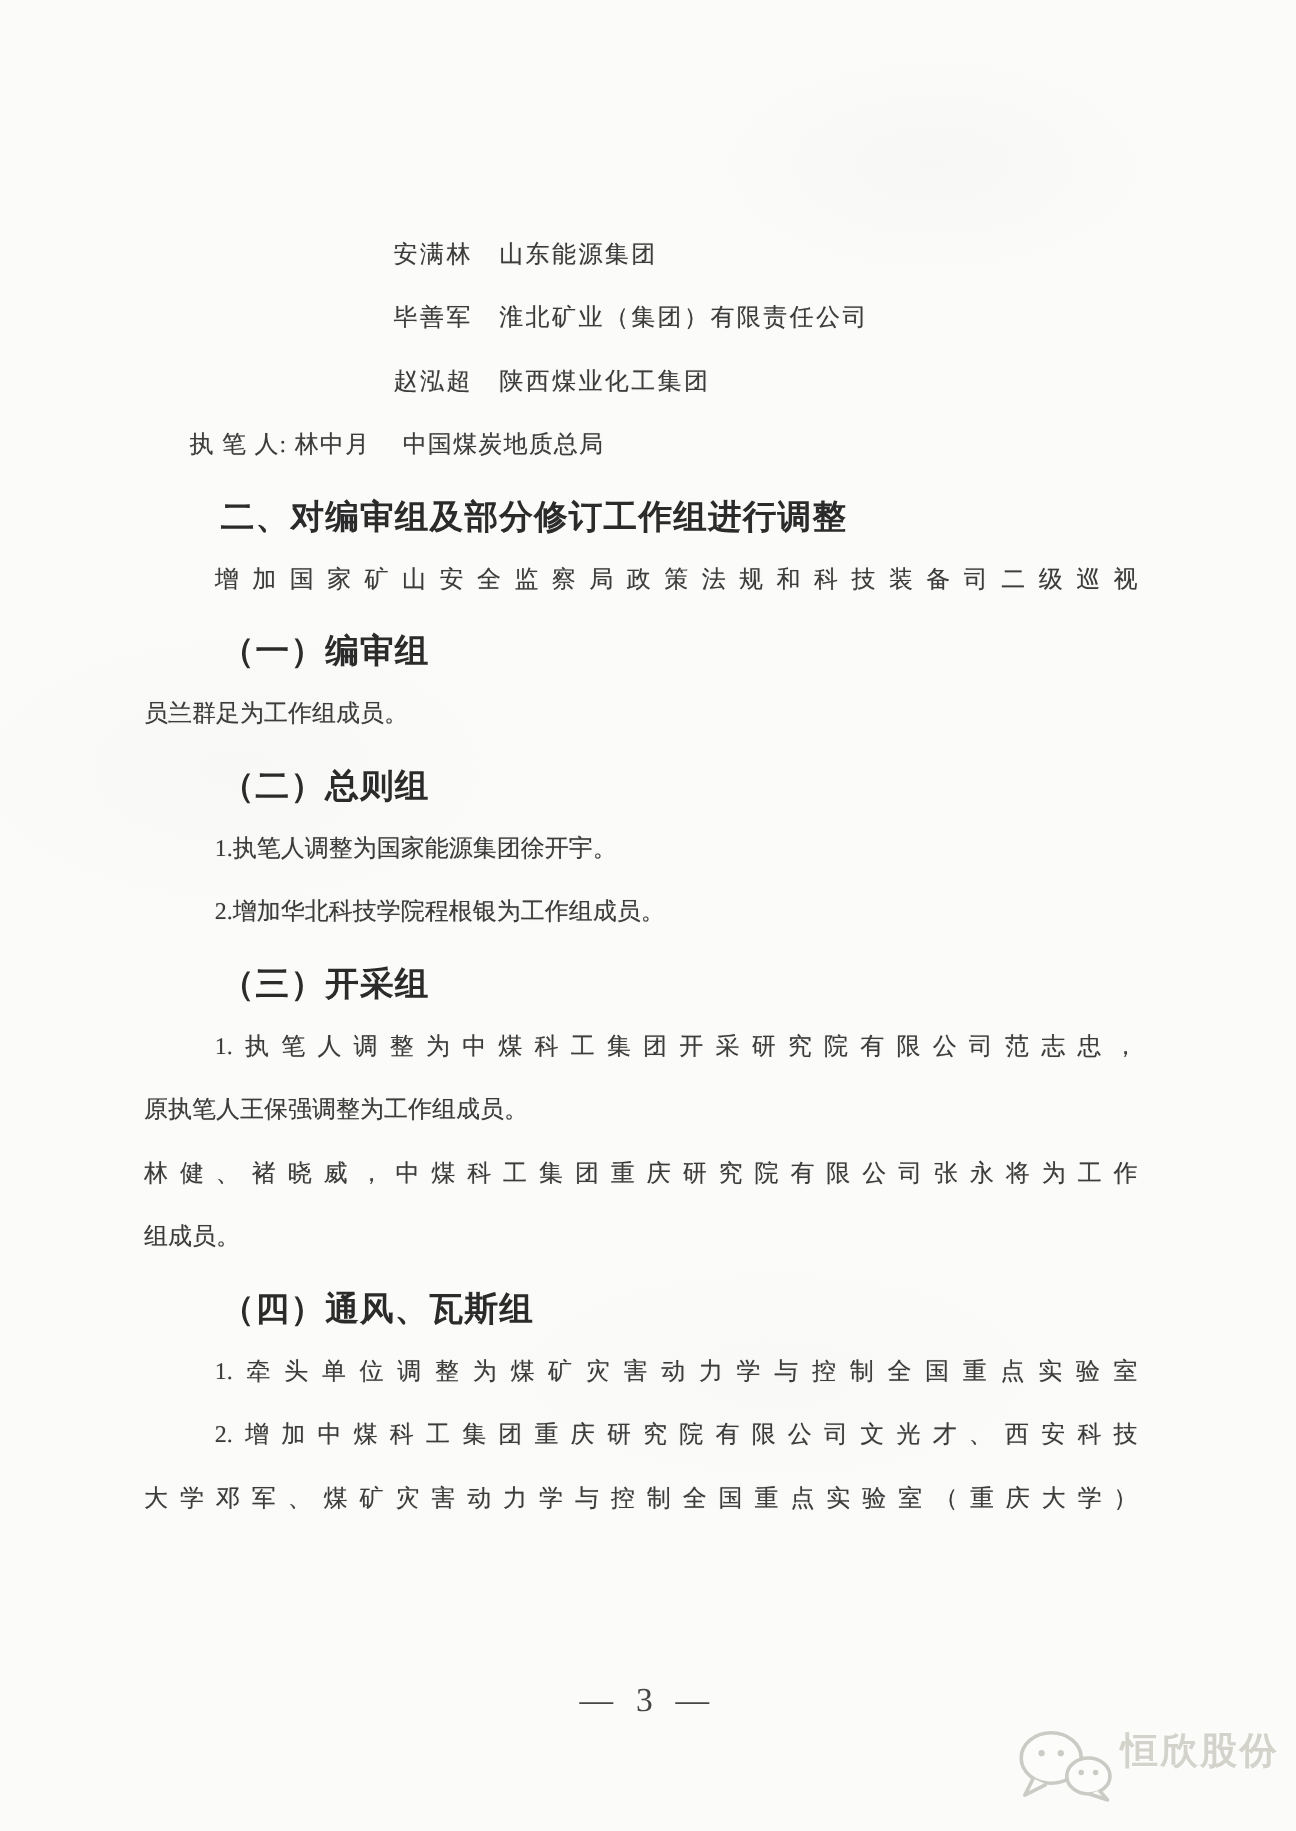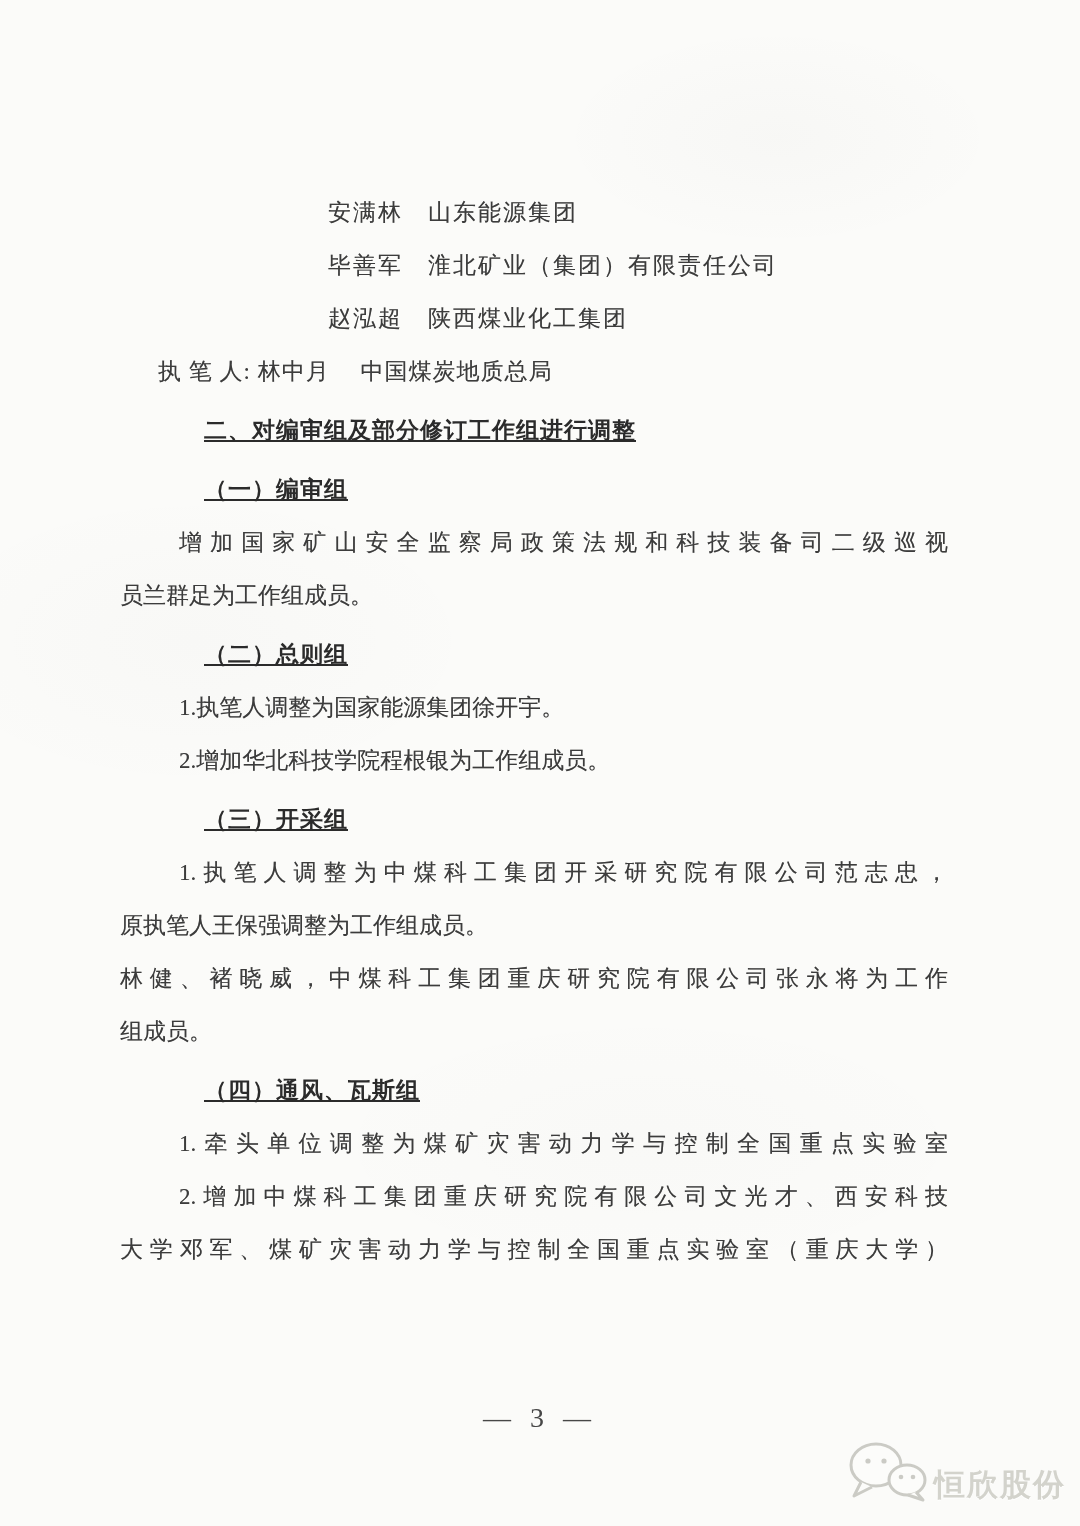--- a/index.html
+++ b/index.html
@@ -17,61 +17,60 @@
   }
   .content {
     position: absolute;
     top: 186px;
     left: 120px;
     width: 828px;
   }
   .line {
     height: 53px;
     line-height: 53px;
-    font-size: 23px;
+    font-size: 20px;
     color: #3c3c3c;
     white-space: pre;
     text-shadow: 0 0 0.6px rgba(60,60,60,0.45);
   }
   .line.fill {
     white-space: normal;
     text-align: justify;
     text-align-last: justify;
   }
   .l-names { margin-left: 208px; letter-spacing: 2px; }
   .l-label { margin-left: 38px; letter-spacing: 1px; }
   .l-h1, .l-h2 {
-    margin-left: 84px;
+    margin-left: 64px;
     margin-top: 6px;
     font-family: "Liberation Sans", "DejaVu Sans", sans-serif;
     font-weight: 700;
-    font-size: 23px;
+    font-size: 28px;
     color: #2b2b2b;
     letter-spacing: 1px;
     text-shadow: none;
-    text-decoration: underline;
   }
   .l-first { text-indent: 59px; }
   .l-cont  { }
   .page-number {
     position: absolute;
     top: 1402px;
     left: 0;
     width: 100%;
     text-align: center;
     font-size: 28px;
     color: #474747;
     letter-spacing: 6px;
   }
   .watermark {
     position: absolute;
     top: 1438px;
     right: 14px;
     display: flex;
-    align-items: flex-end;
+    align-items: flex-start;
     gap: 6px;
   }
   .watermark-text {
     font-family: "Liberation Sans", "DejaVu Sans", sans-serif;
     font-weight: 700;
     font-size: 31px;
     color: #d3d3cc;
     letter-spacing: 2px;
     text-shadow: 0 1px 0 rgba(255,255,255,0.9);
   }
@@ -80,22 +79,22 @@
 <body>
 
 <div class="page">
 
   <div class="content" id="doc-lines">
       <div class="line l-names">安满林　山东能源集团</div>
       <div class="line l-names">毕善军　淮北矿业（集团）有限责任公司</div>
       <div class="line l-names">赵泓超　陕西煤业化工集团</div>
       <div class="line l-label">执 笔 人: 林中月　 中国煤炭地质总局</div>
       <div class="line l-h1">二、对编审组及部分修订工作组进行调整</div>
+      <div class="line l-first fill">增加国家矿山安全监察局政策法规和科技装备司二级巡视</div>
       <div class="line l-h2">（一）编审组</div>
-      <div class="line l-first fill">增加国家矿山安全监察局政策法规和科技装备司二级巡视</div>
       <div class="line l-cont">员兰群足为工作组成员。</div>
       <div class="line l-h2">（二）总则组</div>
       <div class="line l-first">1.执笔人调整为国家能源集团徐开宇。</div>
       <div class="line l-first">2.增加华北科技学院程根银为工作组成员。</div>
       <div class="line l-h2">（三）开采组</div>
       <div class="line l-first fill">1.执笔人调整为中煤科工集团开采研究院有限公司范志忠，</div>
       <div class="line l-cont">原执笔人王保强调整为工作组成员。</div>
       <div class="line l-cont fill">林健、褚晓威，中煤科工集团重庆研究院有限公司张永将为工作</div>
       <div class="line l-cont">组成员。</div>
       <div class="line l-h2">（四）通风、瓦斯组</div>

